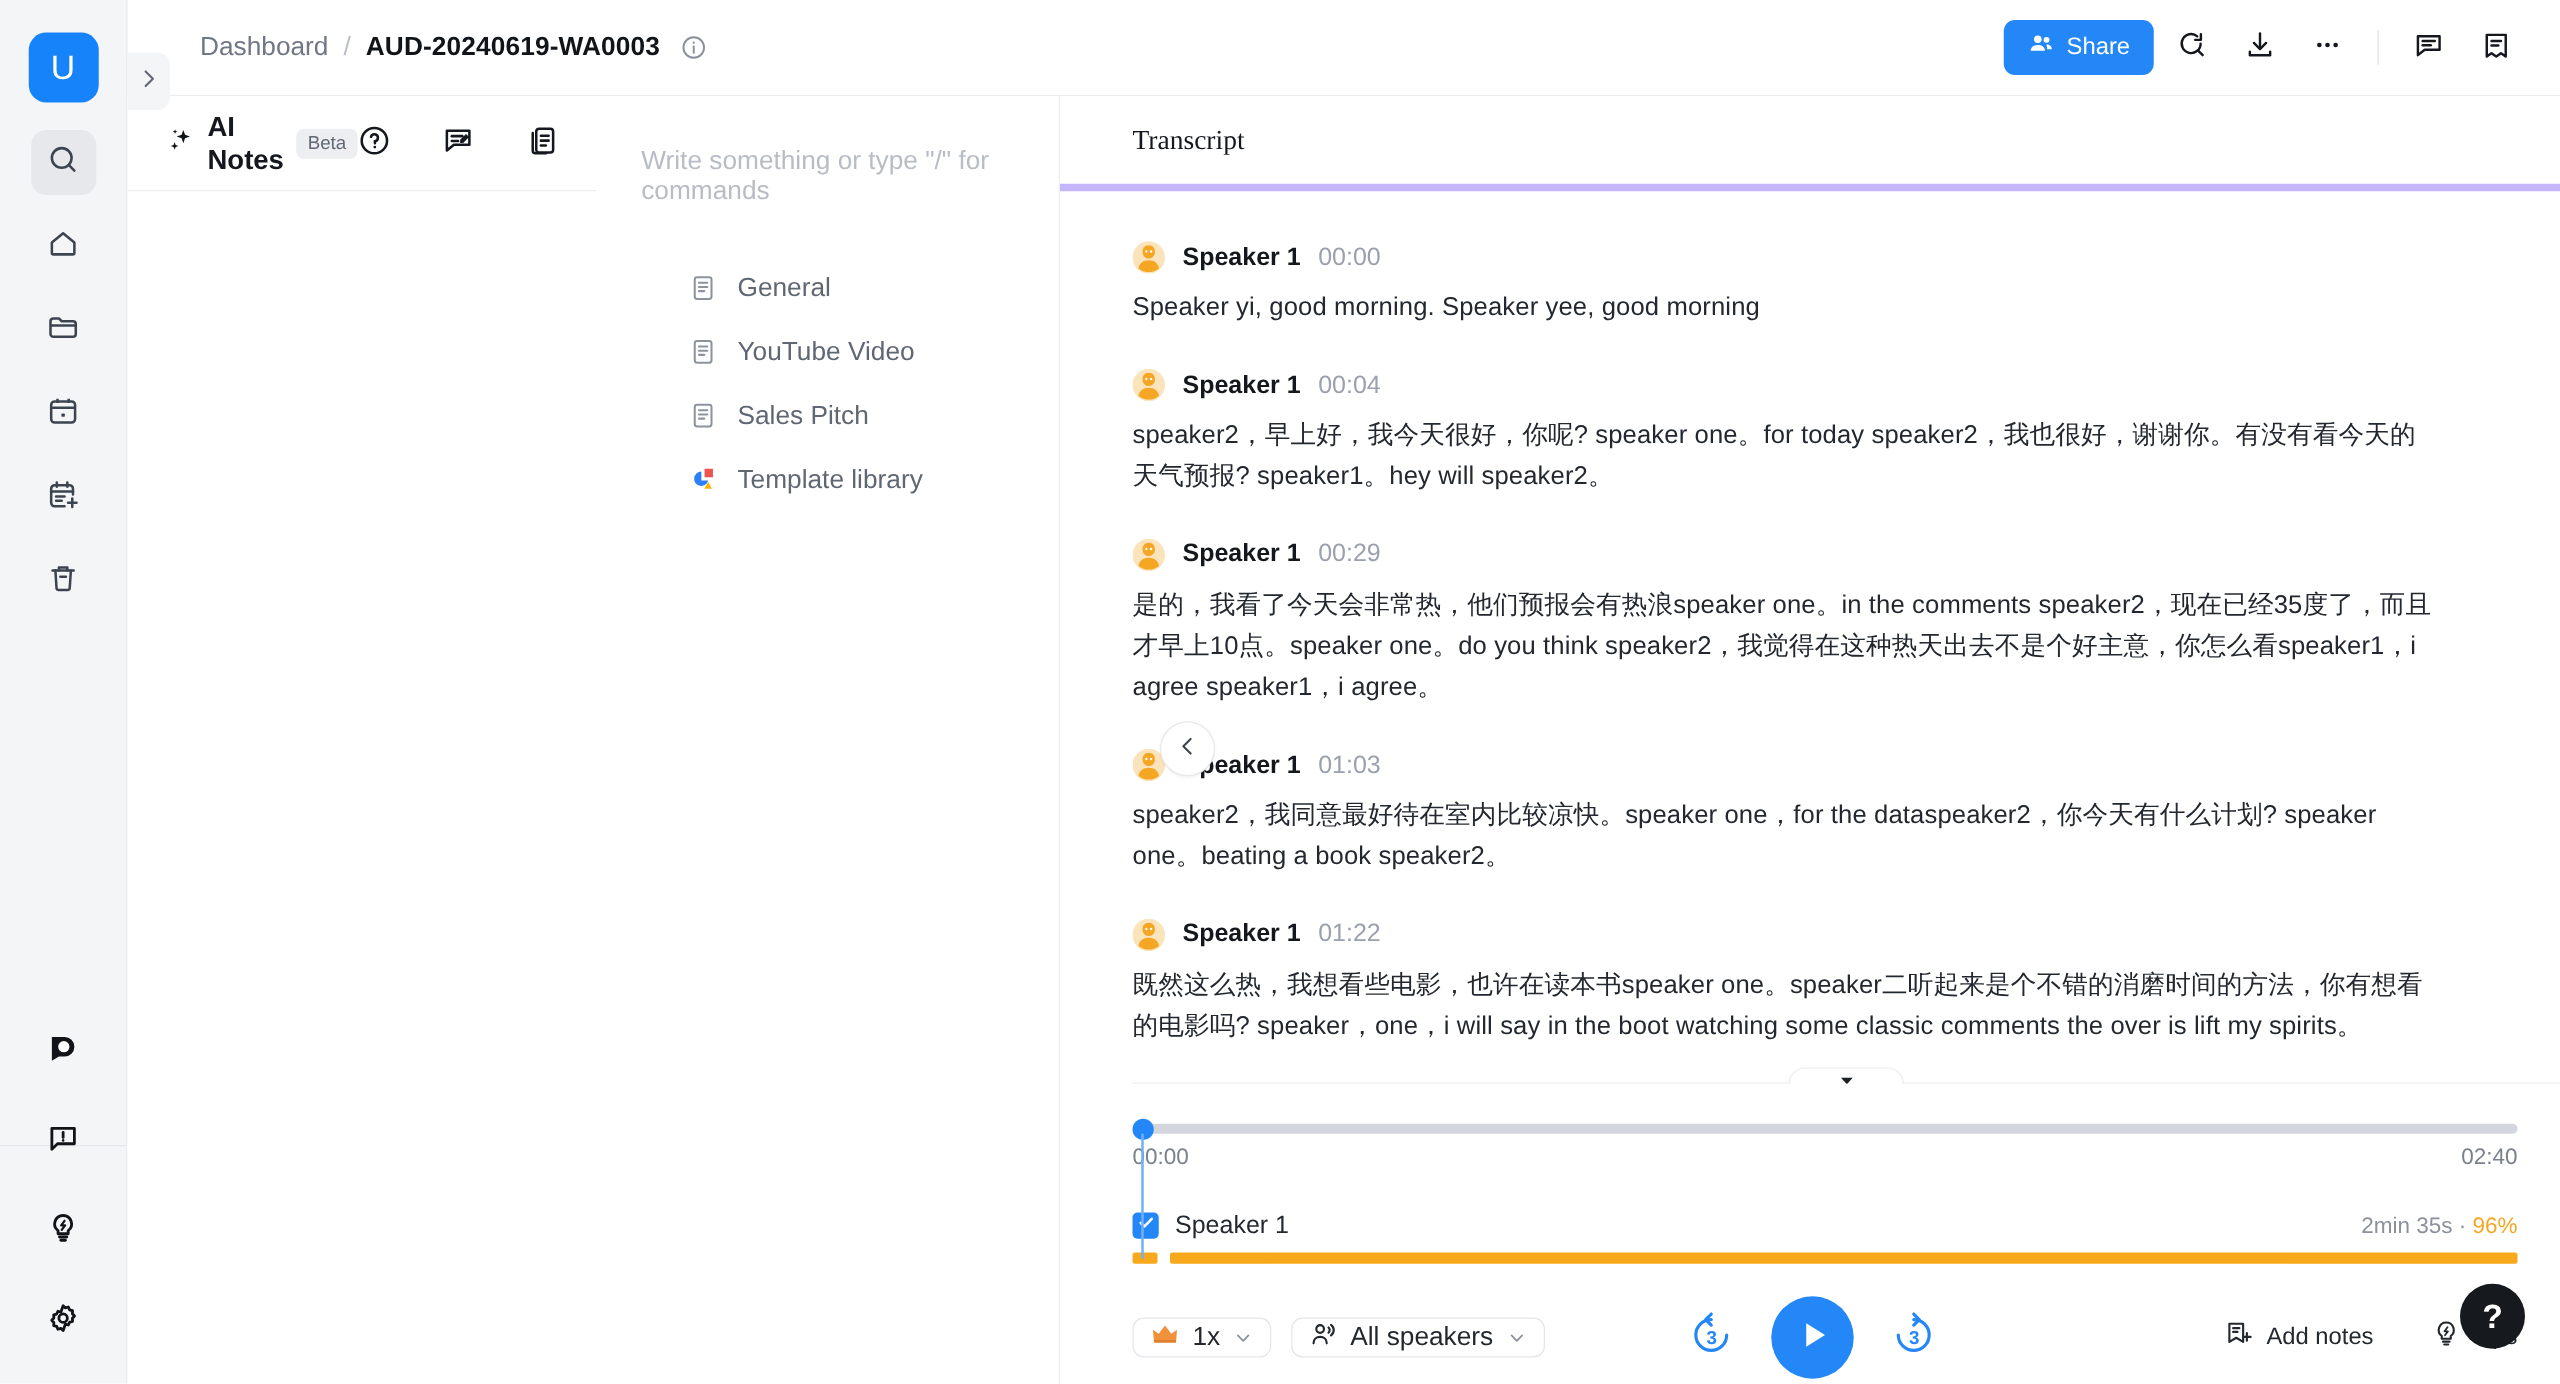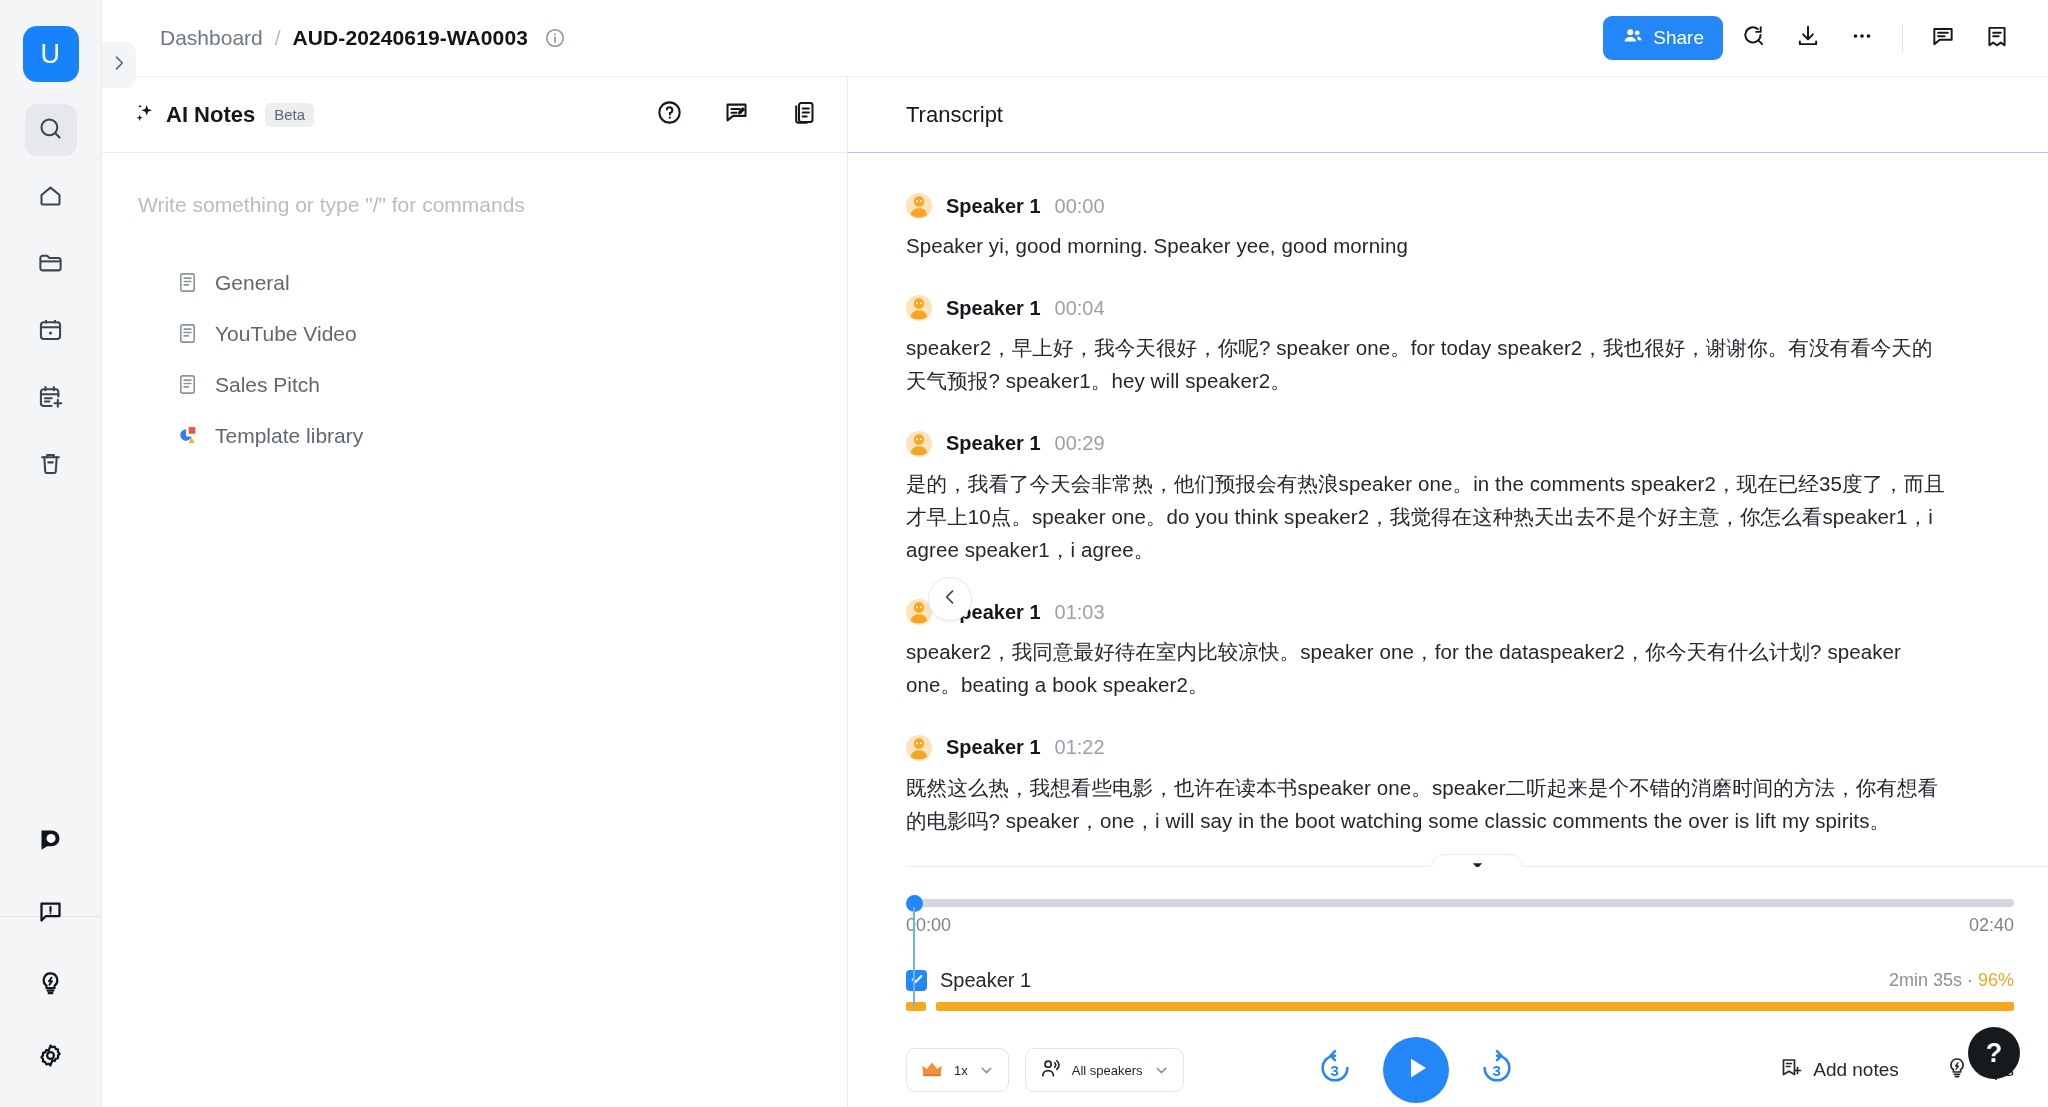--- a/index.html
+++ b/index.html
@@ -80,21 +80,21 @@
     color: #14181e; cursor: pointer;
   }
   .top-div { width: 1px; height: 28px; background: #dfe2e7; margin: 0 9px; }
 
   .panes { flex: 1; display: flex; min-height: 0; border-top: 1px solid #ebedf0; position: relative; }
 
   
   .notes {
     width: 746px; flex: 0 0 746px;
     border-right: 1px solid #ebedf0;
-    display: flex; flex-direction: column; background: #fff;
+    display: flex; flex-direction: row; background: #fff;
   }
   .notes-head {
     height: 76px; flex: 0 0 76px;
     display: flex; align-items: center; padding: 0 30px 0 32px;
     border-bottom: 1px solid #ebedf0;
   }
   .notes-title { display: flex; align-items: center; gap: 10px; }
   .notes-title-text { font-size: 22px; font-weight: 700; color: #14181e; }
   .beta {
     background: #eceef1; color: #606875;
@@ -121,21 +121,22 @@
     display: flex; align-items: center; justify-content: center;
     color: #3c4450; cursor: pointer; z-index: 5;
     box-shadow: 0 1px 3px rgba(0,0,0,.06);
   }
 
   
   .tx { flex: 1; display: flex; flex-direction: column; min-width: 0; background: #fff; }
   .tx-head {
     height: 76px; flex: 0 0 76px;
     display: flex; align-items: center; padding-left: 58px;
-    border-bottom: 1px solid #c4b5fd;
+    border-bottom: 6px solid #c4b5fd;
+    font-family: Liberation Serif, serif;
   }
   .tx-title { font-size: 22px; font-weight: 400; color: #14181e; }
   .tx-body { flex: 1; overflow: hidden; padding: 40px 58px 0 58px; }
   .tx-entry { margin-bottom: 33px; }
   .tx-meta { display: flex; align-items: center; gap: 14px; margin-bottom: 10px; }
   .avatar { width: 26px; height: 26px; flex: 0 0 26px; }
   .spk { font-size: 20px; font-weight: 700; color: #14181e; }
   .tstamp { font-size: 20px; color: #9aa1ac; }
   .tx-text {
     font-size: 20.5px; line-height: 1.62; color: #232830;
@@ -173,23 +174,23 @@
   .spk-name { font-size: 20px; color: #232830; }
   .spk-stat { margin-left: auto; font-size: 18px; color: #8b919c; }
   .pct { color: #f5a623; }
   .wave-row { margin-top: 10px; display: flex; align-items: center; height: 9px; }
   .wave-a { width: 20px; height: 9px; background: #f7a81b; border-radius: 2px; }
   .wave-gap { width: 10px; }
   .wave-b { flex: 1; height: 9px; background: #f7a81b; border-radius: 2px; }
 
   .ctrl-row { margin-top: 22px; display: flex; align-items: center; height: 74px; }
   .pill {
-    height: 44px; border: 1px solid #e4e6ea; border-radius: 9px;
+    height: 32px; border: 1px solid #e4e6ea; border-radius: 9px;
     display: flex; align-items: center; gap: 10px;
-    padding: 0 13px; font-size: 13px; color: #23282f; cursor: pointer;
+    padding: 0 13px; font-size: 21px; color: #23282f; cursor: pointer;
     background: #fff;
   }
   .pill + .pill { margin-left: 16px; }
   .chev-sm { color: #8b919c; display: flex; }
   .transport { margin: 0 auto; display: flex; align-items: center; gap: 28px; }
   .skip { width: 40px; height: 40px; color: #2487f7; cursor: pointer; display: flex; align-items:center; justify-content:center; }
   .skip .num { position: absolute; font-size: 15px; font-weight: 700; color: #2487f7; }
   .play-btn {
     width: 66px; height: 66px; border-radius: 50%; background: #2487f7;
     display: flex; align-items: center; justify-content: center; cursor: pointer;

